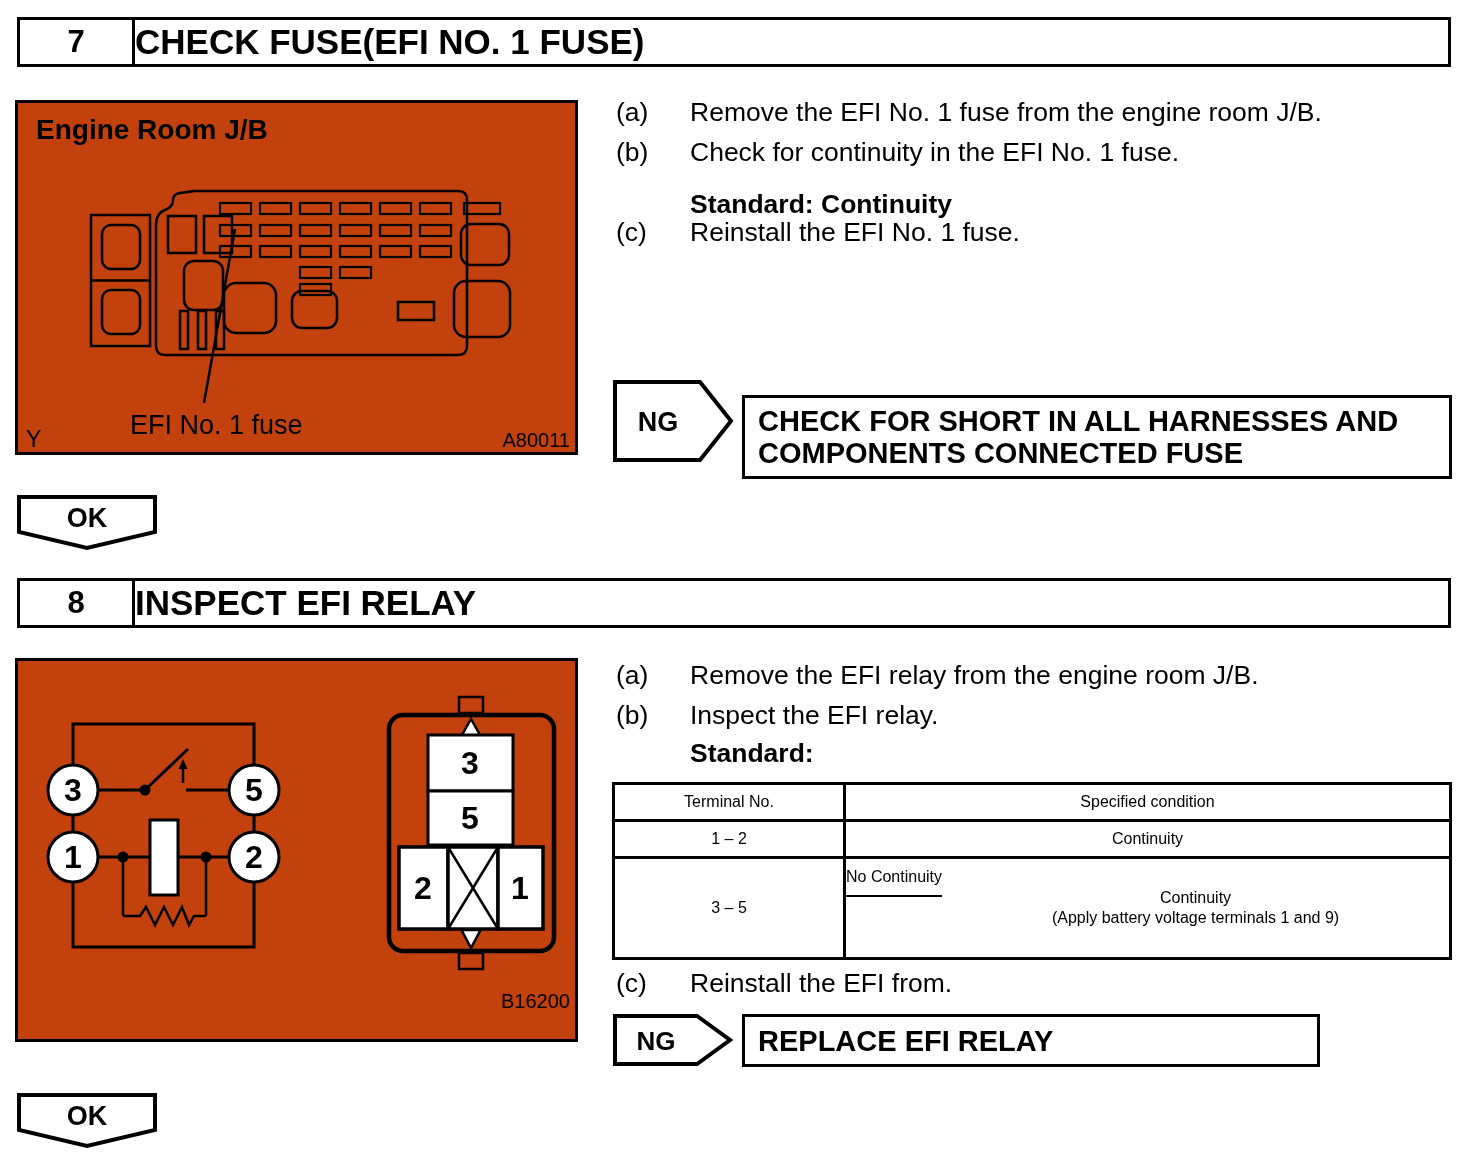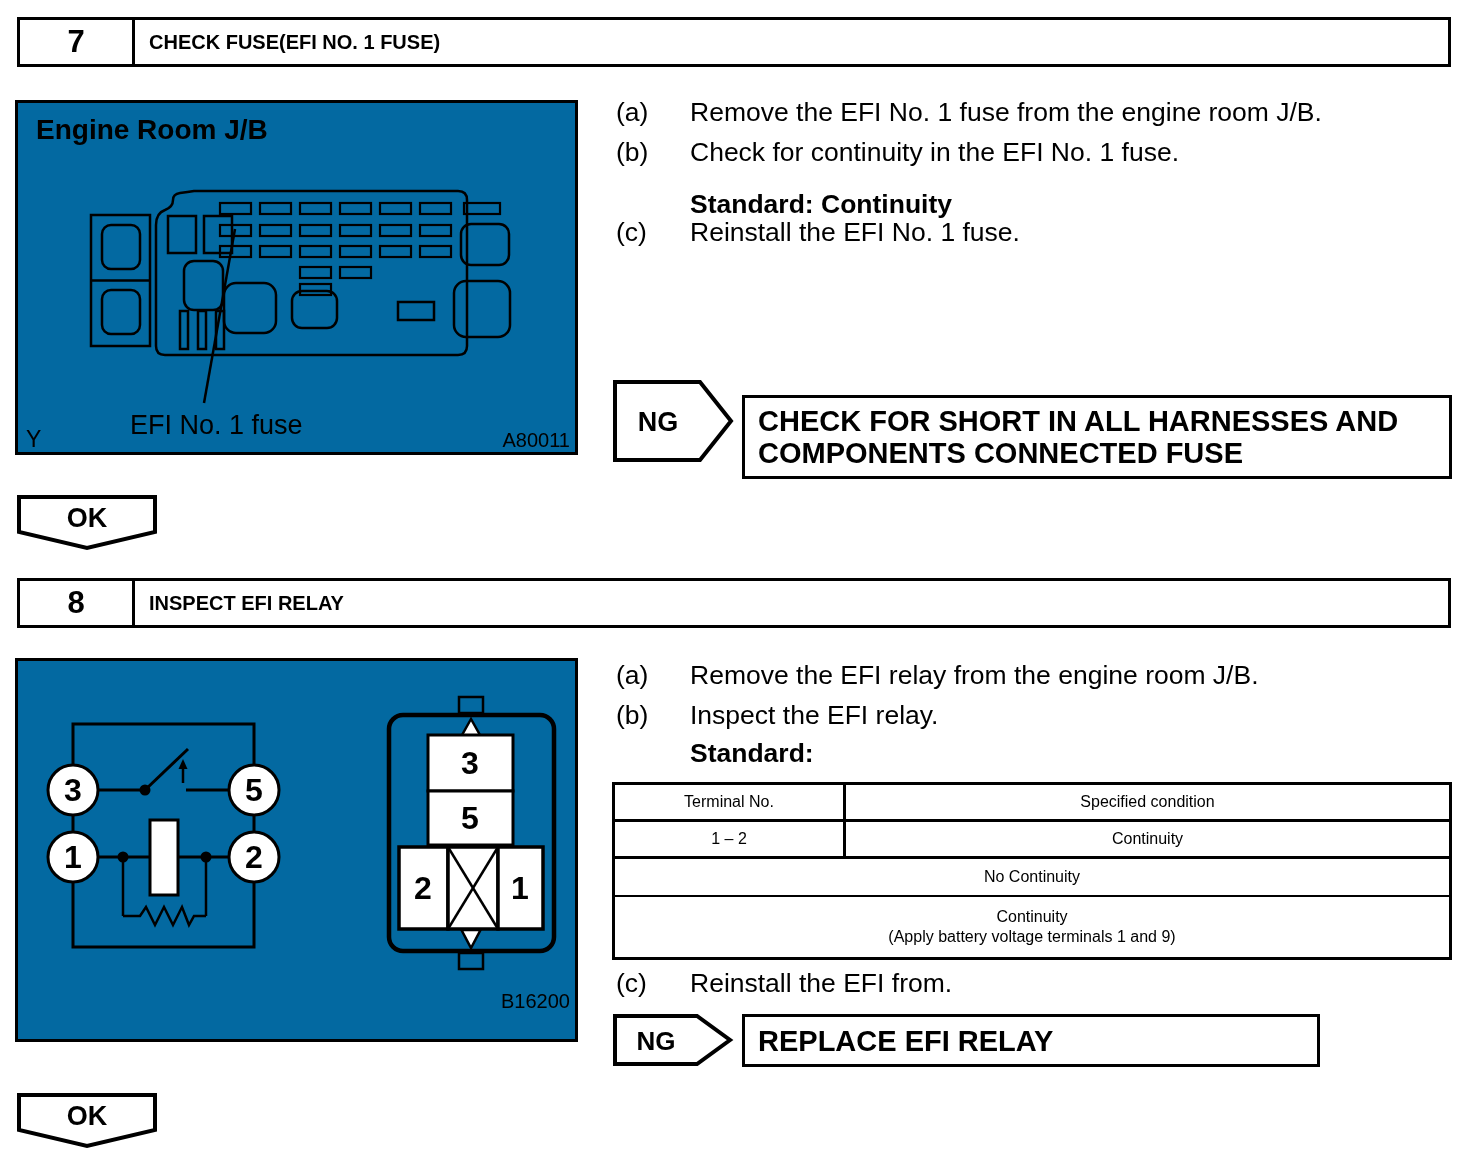--- a/index.html
+++ b/index.html
@@ -1,38 +1,38 @@
 <!DOCTYPE html>
 <html><head>
 <meta charset="utf-8">
 <style>
   html,body{margin:0;padding:0;background:#fff;}
   body{width:1472px;height:1168px;position:relative;font-family:"Liberation Sans",sans-serif;color:#000;}
   #canvas{position:absolute;left:0;top:0;width:1472px;height:1168px;background:#fff;overflow:hidden;}
 
   .hdr{position:absolute;left:17px;width:1434px;height:50px;border:3px solid #000;box-sizing:border-box;display:flex;background:#fff;}
   .hdr-num{width:112px;flex:none;border-right:3px solid #000;display:flex;align-items:center;justify-content:center;font-weight:bold;font-size:31px;}
-  .hdr-title{flex:1;display:flex;align-items:center;padding-left:14px;font-weight:bold;font-size:20px;white-space:nowrap;}
-
-  .fig{position:absolute;left:15px;width:563px;border:3px solid #000;box-sizing:border-box;background:#0369a1;}
+  .hdr-title{flex:1;display:flex;align-items:center;font-weight:bold;font-size:35px;white-space:nowrap;}
+
+  .fig{position:absolute;left:15px;width:563px;border:3px solid #000;box-sizing:border-box;background:#c2410c;}
   .fig svg{position:absolute;left:0;top:0;}
 
   .tline{position:absolute;left:616px;font-size:26.5px;white-space:nowrap;}
   .tline .itext{position:absolute;left:74px;white-space:nowrap;}
   .bline{position:absolute;left:690px;font-size:26.5px;font-weight:bold;white-space:nowrap;}
 
   .ngbox{position:absolute;border:3px solid #000;box-sizing:border-box;display:flex;flex-direction:column;justify-content:center;padding-left:13px;background:#fff;}
   .ngbox .l{font-weight:bold;font-size:29px;line-height:32px;white-space:nowrap;}
 
   .tbl{position:absolute;left:612px;top:782px;width:840px;border:3px solid #000;box-sizing:border-box;font-size:16px;background:#fff;}
   .trow{display:flex;}
   .bt{border-top:3px solid #000;}
   .tc-l{width:231px;flex:none;border-right:3px solid #000;box-sizing:border-box;display:flex;align-items:center;justify-content:center;}
   .tc-r{flex:1;display:flex;align-items:center;justify-content:center;}
-  .tc-r2{flex:1;display:flex;flex-direction:column;}
+  .tc-r2{flex:1;display:flex;flex-direction:row;}
   .sub1{height:36px;border-bottom:2px solid #000;display:flex;align-items:center;justify-content:center;}
   .sub2{flex:1;display:flex;flex-direction:column;align-items:center;justify-content:center;gap:2px;}
 
   svg text{font-family:"Liberation Sans",sans-serif;}
   .stroke{stroke:#000;fill:none;}
 </style>
 </head>
 <body>
 
 <div id="canvas">
@@ -217,20 +217,21 @@
   <div class="tbl">
     <div class="trow" style="height:34px;">
       <div class="tc-l">Terminal No.</div>
       <div class="tc-r">Specified condition</div>
     </div>
     <div class="trow bt" style="height:34px;">
       <div class="tc-l">1 – 2</div>
       <div class="tc-r">Continuity</div>
     </div>
     <div class="trow bt" style="height:98px;">
+      <div class="tc-l">3 – 5</div>
       <div class="tc-r2">
         <div class="sub1">No Continuity</div>
         <div class="sub2">
           <div>Continuity</div>
           <div>(Apply battery voltage terminals 1 and 9)</div>
         </div>
       </div>
     </div>
   </div>
 

